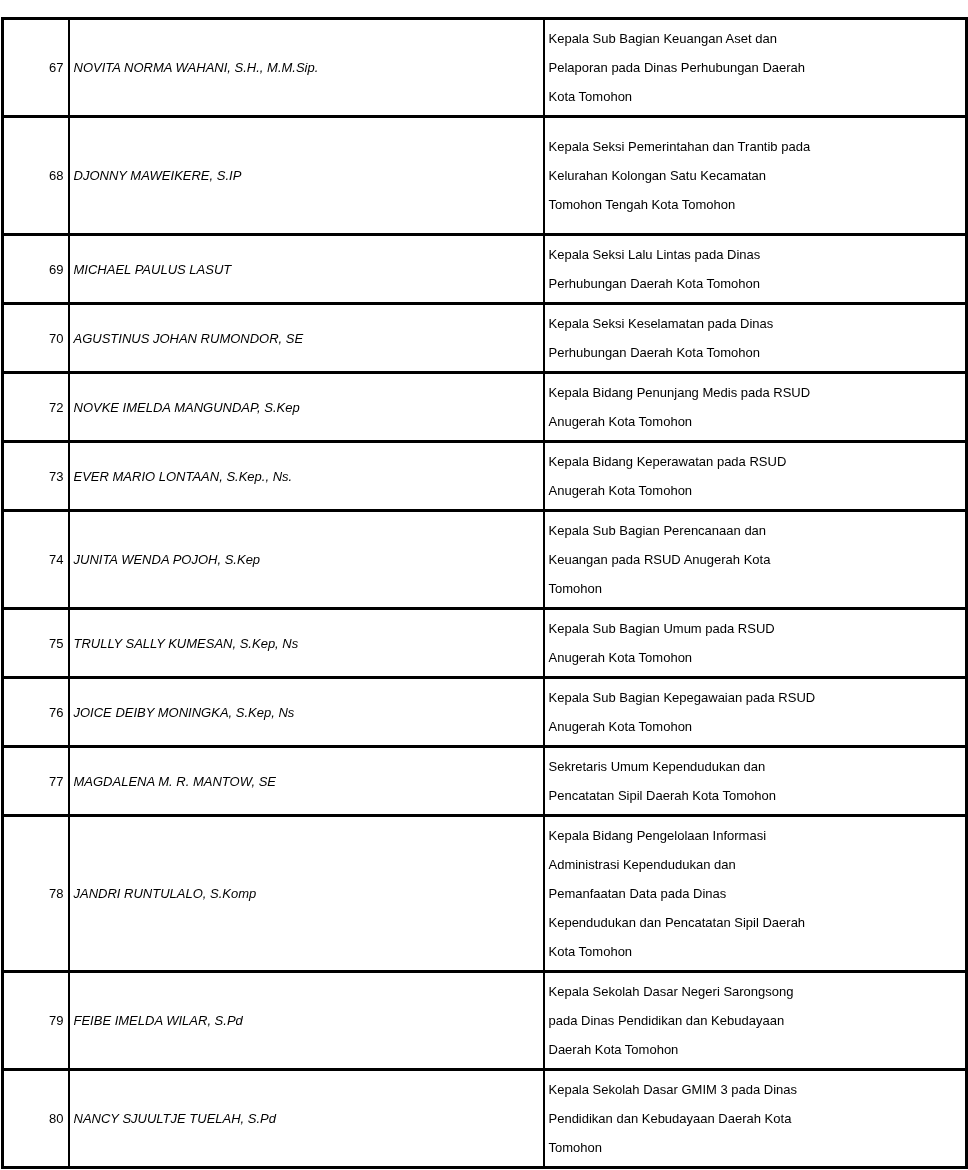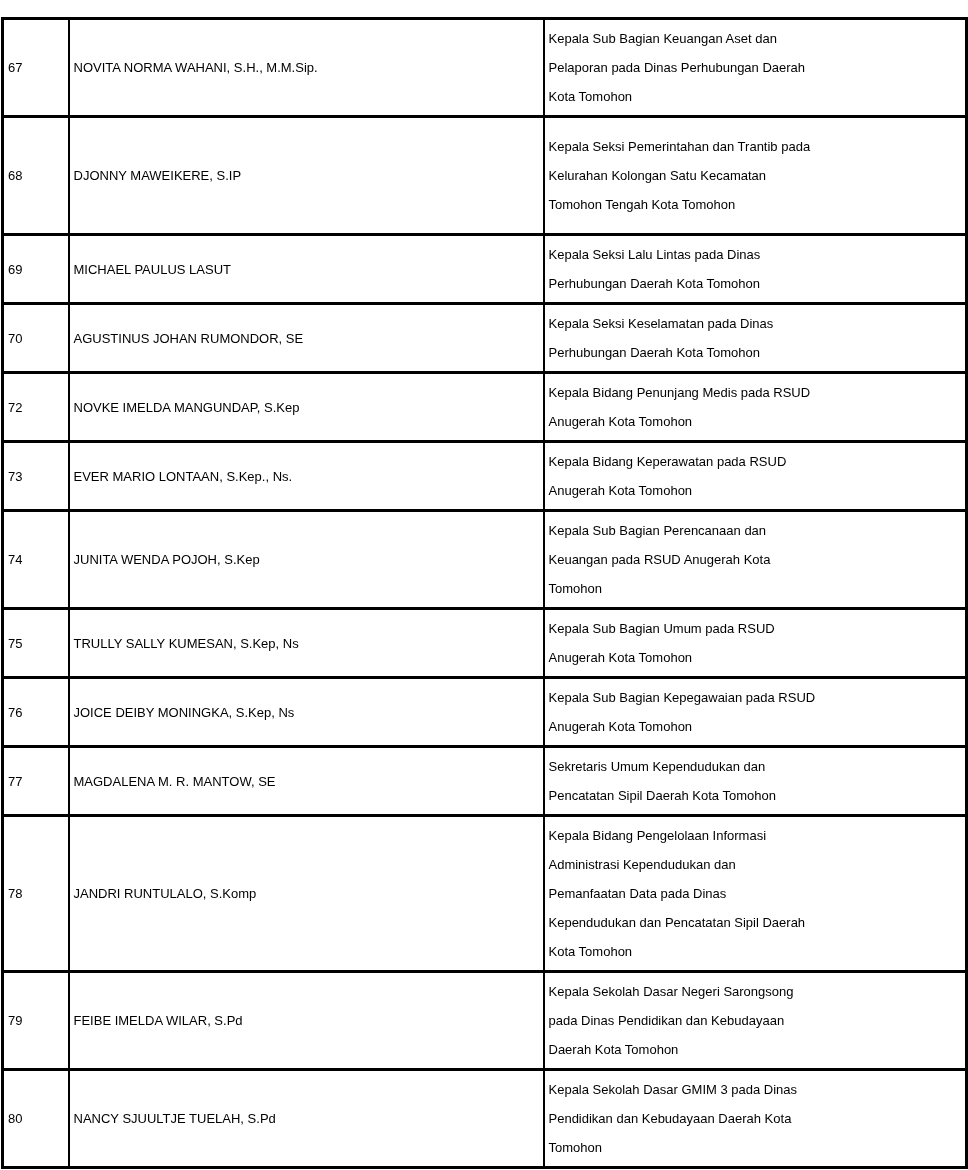--- a/index.html
+++ b/index.html
@@ -31,25 +31,26 @@
     border-right: 2px solid #000000;
     border-top: 3px solid #000000;
     border-bottom: 3px solid #000000;
     font-size: 13px;
     line-height: 29px;
     vertical-align: middle;
     overflow: hidden;
     padding: 4px;
   }
   td.no-cell {
-    text-align: left;
+    text-align: right;
   }
   td.name-cell {
     padding-left: 4px;
     padding-right: 2px;
+    font-style: italic;
   }
   td.pos-cell {
     padding-left: 4px;
     padding-right: 2px;
     white-space: pre-line;
   }
 </style>
 </head>
 <body>
 

